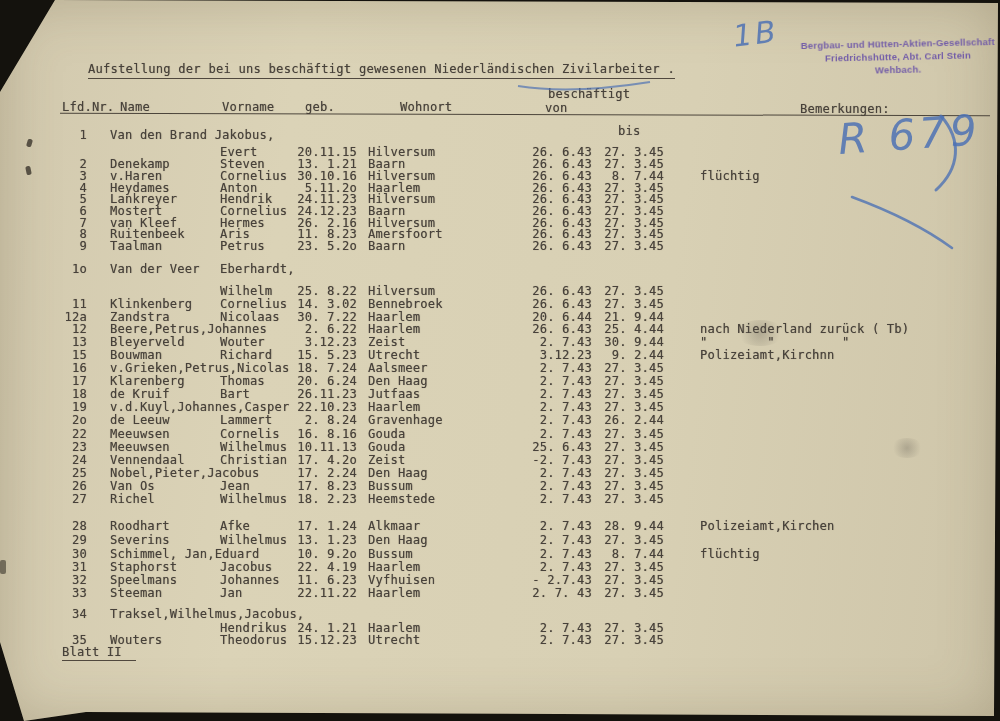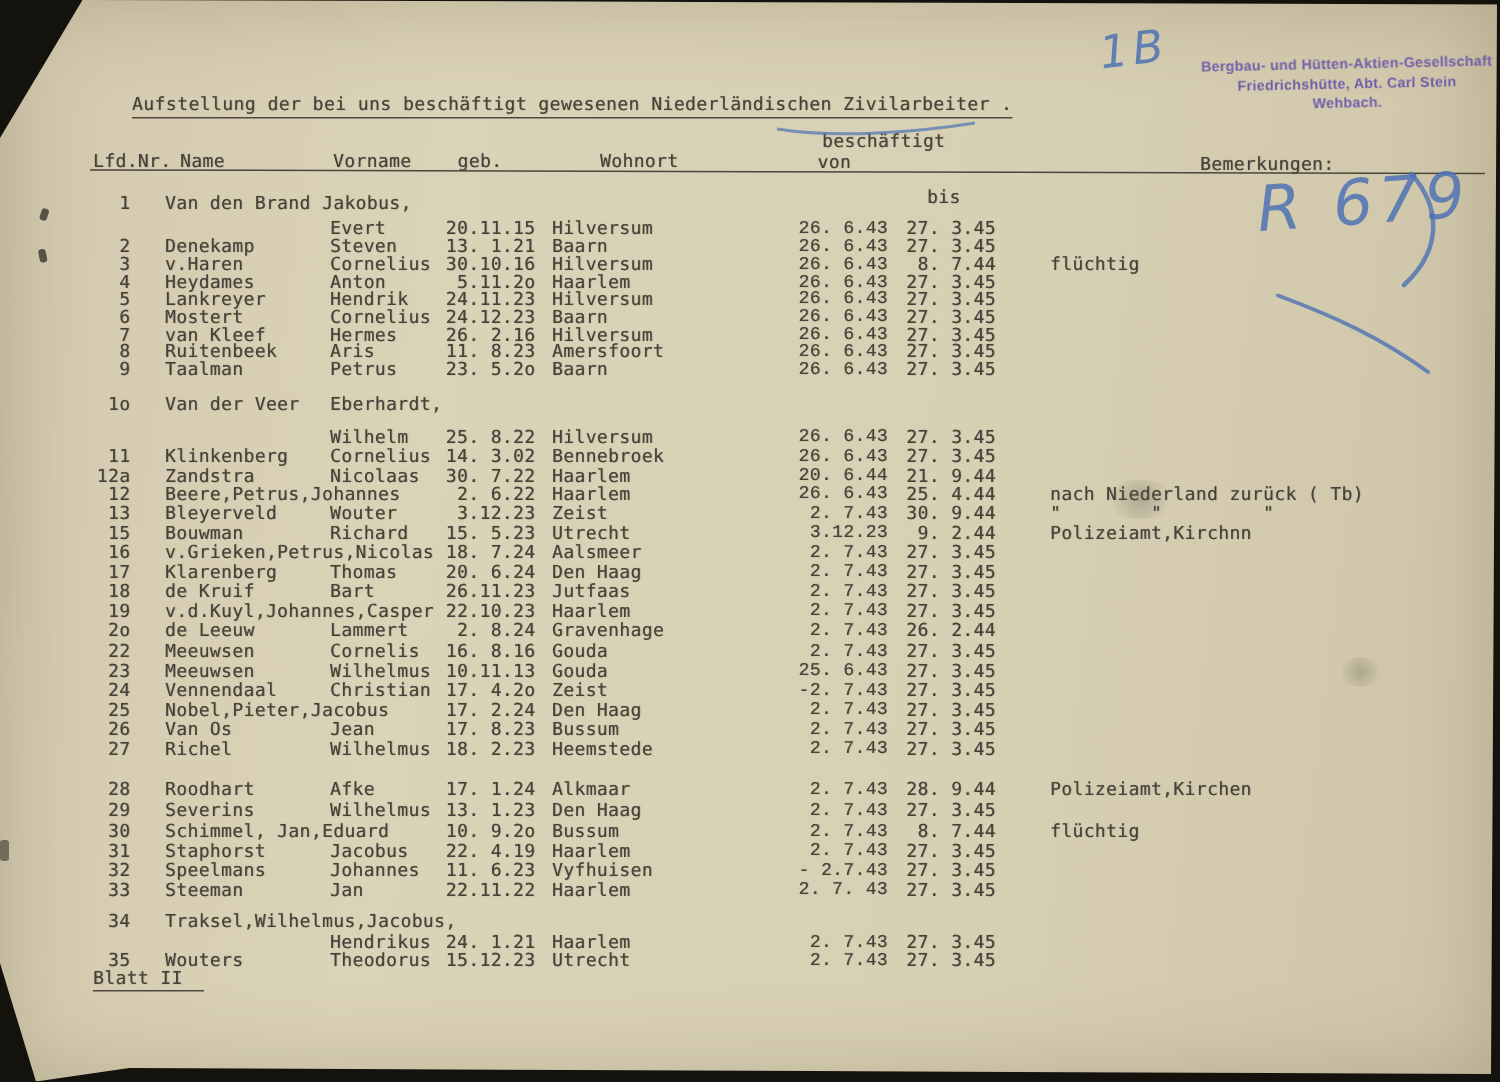--- a/index.html
+++ b/index.html
@@ -15,21 +15,21 @@
   .hdr-underline{position:absolute;left:60px;top:114px;width:930px;height:0;
       border-top:1.6px solid #4c453b;transform:rotate(.15deg);}
   .line{position:absolute;left:0;width:1000px;height:13px;}
   .cell{position:absolute;top:0;color:#47413a;font-size:12px;letter-spacing:.25px;
         white-space:pre;text-shadow:.3px .3px .7px rgba(66,58,48,.55);}
   .c-nr{left:50px;width:37px;text-align:right;}
   .c-name{left:110px;}
   .c-vn{left:220px;}
   .c-geb{left:292px;width:65px;text-align:right;}
   .c-wo{left:368px;}
-  .c-von{left:518px;width:74px;text-align:right;font-family:Liberation Mono, monospace;}
+  .c-von{left:518px;width:74px;text-align:right;}
   .c-bis{left:597px;width:67px;text-align:right;}
   .c-bem{left:700px;}
   .footer{border-bottom:1.6px solid #50483e;padding-bottom:1px;padding-right:14px;}
   .stamp{position:absolute;left:800px;top:37px;width:196px;text-align:center;
          font-family:"Liberation Sans",sans-serif;font-weight:bold;font-size:9.5px;
          line-height:13px;color:#6b54a8;transform:rotate(-1.2deg);
          filter:blur(.4px);opacity:.92;letter-spacing:.2px;}
   .hand{position:absolute;font-family:"DejaVu Sans",sans-serif;font-style:italic;
         color:#4e72b4;opacity:.85;}
   .hand-1b{left:733px;top:16px;font-size:30px;transform:rotate(-7deg);letter-spacing:3px;}

